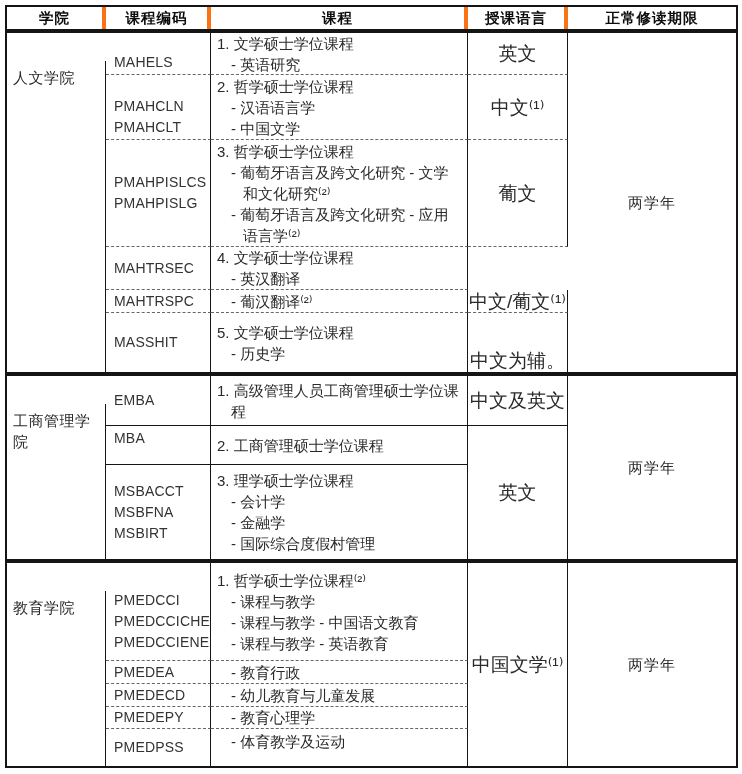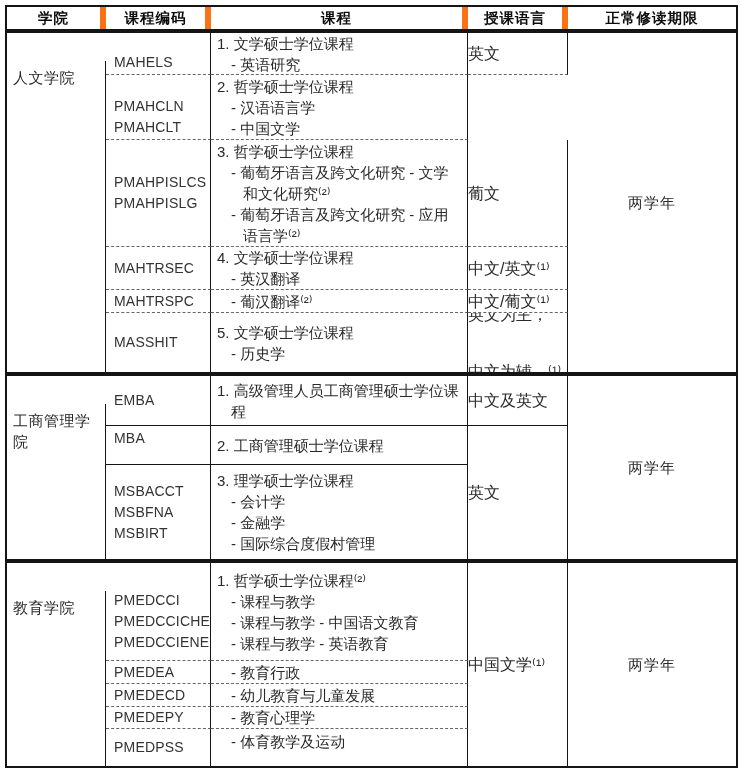--- a/index.html
+++ b/index.html
@@ -11,34 +11,34 @@
   .tbl{position:absolute;left:5px;top:5px;width:733px;}
   .grid{
     display:grid;box-sizing:border-box;width:733px;
     grid-template-columns:99px 105px 257px 100px auto;
     border:2px solid #151515;background:#fff;
   }
   .hdr{height:26px;}
   .hcell{
     display:flex;align-items:center;justify-content:center;
     font-weight:bold;font-size:14.5px;color:#0d0d0d;
-    border-right:6px solid #f97316;box-sizing:border-box;letter-spacing:1px;
+    border-right:4px solid #f97316;box-sizing:border-box;letter-spacing:1px;
   }
   .hcell.last{border-right:none;}
   .cell{
     display:flex;flex-direction:column;justify-content:center;
     box-sizing:border-box;overflow:hidden;font-size:15px;line-height:21px;
   }
   .b-r{border-right:1px solid #151515;}
   .b-bd{border-bottom:1px dashed #666;}
   .b-bs{border-bottom:1px solid #151515;}
   .faculty{justify-content:flex-start;padding:6px 2px 0 6px;letter-spacing:0.5px;margin-top:28px;}
   .code{font-size:14px;color:#333;padding-left:8px;letter-spacing:0.2px;}
   .course{padding:1px 2px;}
-  .lang{align-items:flex-start;text-align:center;font-size:16px;}
+  .lang{align-items:center;text-align:center;font-size:19px;}
   .dur{align-items:center;justify-content:center;font-size:15px;letter-spacing:1px;}
   .ind0{padding-left:4px;}
   .ind1{padding-left:18px;}
   .ind2{padding-left:30px;}
   .v-end{justify-content:flex-end;padding-bottom:1px;}
   .v-top{justify-content:flex-start;padding-top:2px;}
 </style>
 </head>
 <body>
 
@@ -68,20 +68,23 @@
 
     <div class="cell code b-r b-bd v-end" style="grid-area:2/2/3/3;">
       <div>PMAHCLN</div>
       <div>PMAHCLT</div>
     </div>
     <div class="cell course b-r b-bd" style="grid-area:2/3/3/4;">
       <div class="ind0">2. 哲学硕士学位课程</div>
       <div class="ind1">- 汉语语言学</div>
       <div class="ind1">- 中国文学</div>
     </div>
+    <div class="cell lang b-r b-bd" style="grid-area:2/4/3/5;">
+      <div>中文⁽¹⁾</div>
+    </div>
 
     <div class="cell code b-r b-bd" style="grid-area:3/2/4/3;">
       <div>PMAHPISLCS</div>
       <div>PMAHPISLG</div>
     </div>
     <div class="cell course b-r b-bd" style="grid-area:3/3/4/4;">
       <div class="ind0">3. 哲学硕士学位课程</div>
       <div class="ind1">- 葡萄牙语言及跨文化研究 - 文学</div>
       <div class="ind2">和文化研究⁽²⁾</div>
       <div class="ind1">- 葡萄牙语言及跨文化研究 - 应用</div>
@@ -91,23 +94,20 @@
       <div>葡文</div>
     </div>
 
     <div class="cell code b-r b-bd" style="grid-area:4/2/5/3;">
       <div>MAHTRSEC</div>
     </div>
     <div class="cell course b-r b-bd" style="grid-area:4/3/5/4;">
       <div class="ind0">4. 文学硕士学位课程</div>
       <div class="ind1">- 英汉翻译</div>
     </div>
-    <div class="cell lang b-r b-bd" style="grid-area:4/4/5/5;">
-      <div>中文/英文⁽¹⁾</div>
-    </div>
 
     <div class="cell code b-r b-bd" style="grid-area:5/2/6/3;">
       <div>MAHTRSPC</div>
     </div>
     <div class="cell course b-r b-bd" style="grid-area:5/3/6/4;">
       <div class="ind1">- 葡汉翻译⁽²⁾</div>
     </div>
     <div class="cell lang b-r b-bd" style="grid-area:5/4/6/5;">
       <div>中文/葡文⁽¹⁾</div>
     </div>

